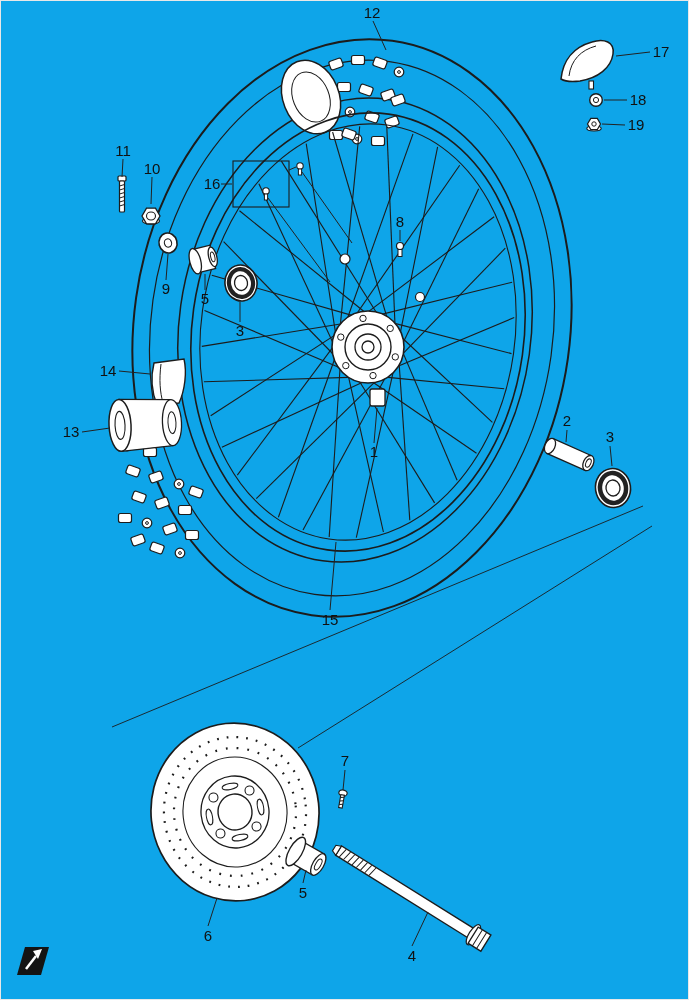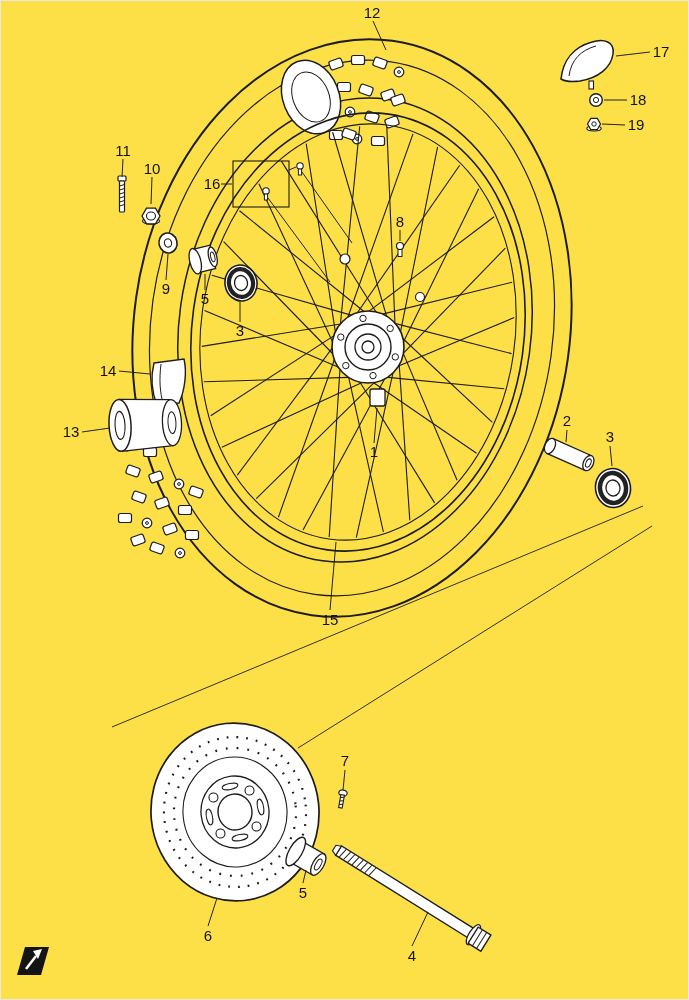--- a/index.html
+++ b/index.html
@@ -1,17 +1,17 @@
 <!DOCTYPE html>
 <html style="--line-color: #1c1c1c;"><head>
 <meta charset="utf-8">
 <style>
   html,body{margin:0;padding:0;background:#ffffff;}
   .stage{
-    position:relative;width:689px;height:1000px;background:#fde047;
+    position:relative;width:689px;height:1000px;background:#0ea5e9;
     box-shadow:inset 0 0 0 1px #e8e8e8;
     font-family:"Liberation Sans",sans-serif;overflow:hidden;
   }
   svg{display:block;color:var(--line-color,#1c1c1c);}
   .part-label{font-family:"Liberation Sans",sans-serif;font-size:15px;fill:#111;}
   .leader{stroke:#222;stroke-width:1;fill:none;}
   .thin{stroke:currentColor;stroke-width:1;fill:none;}
 </style>
 </head>
 <body>

